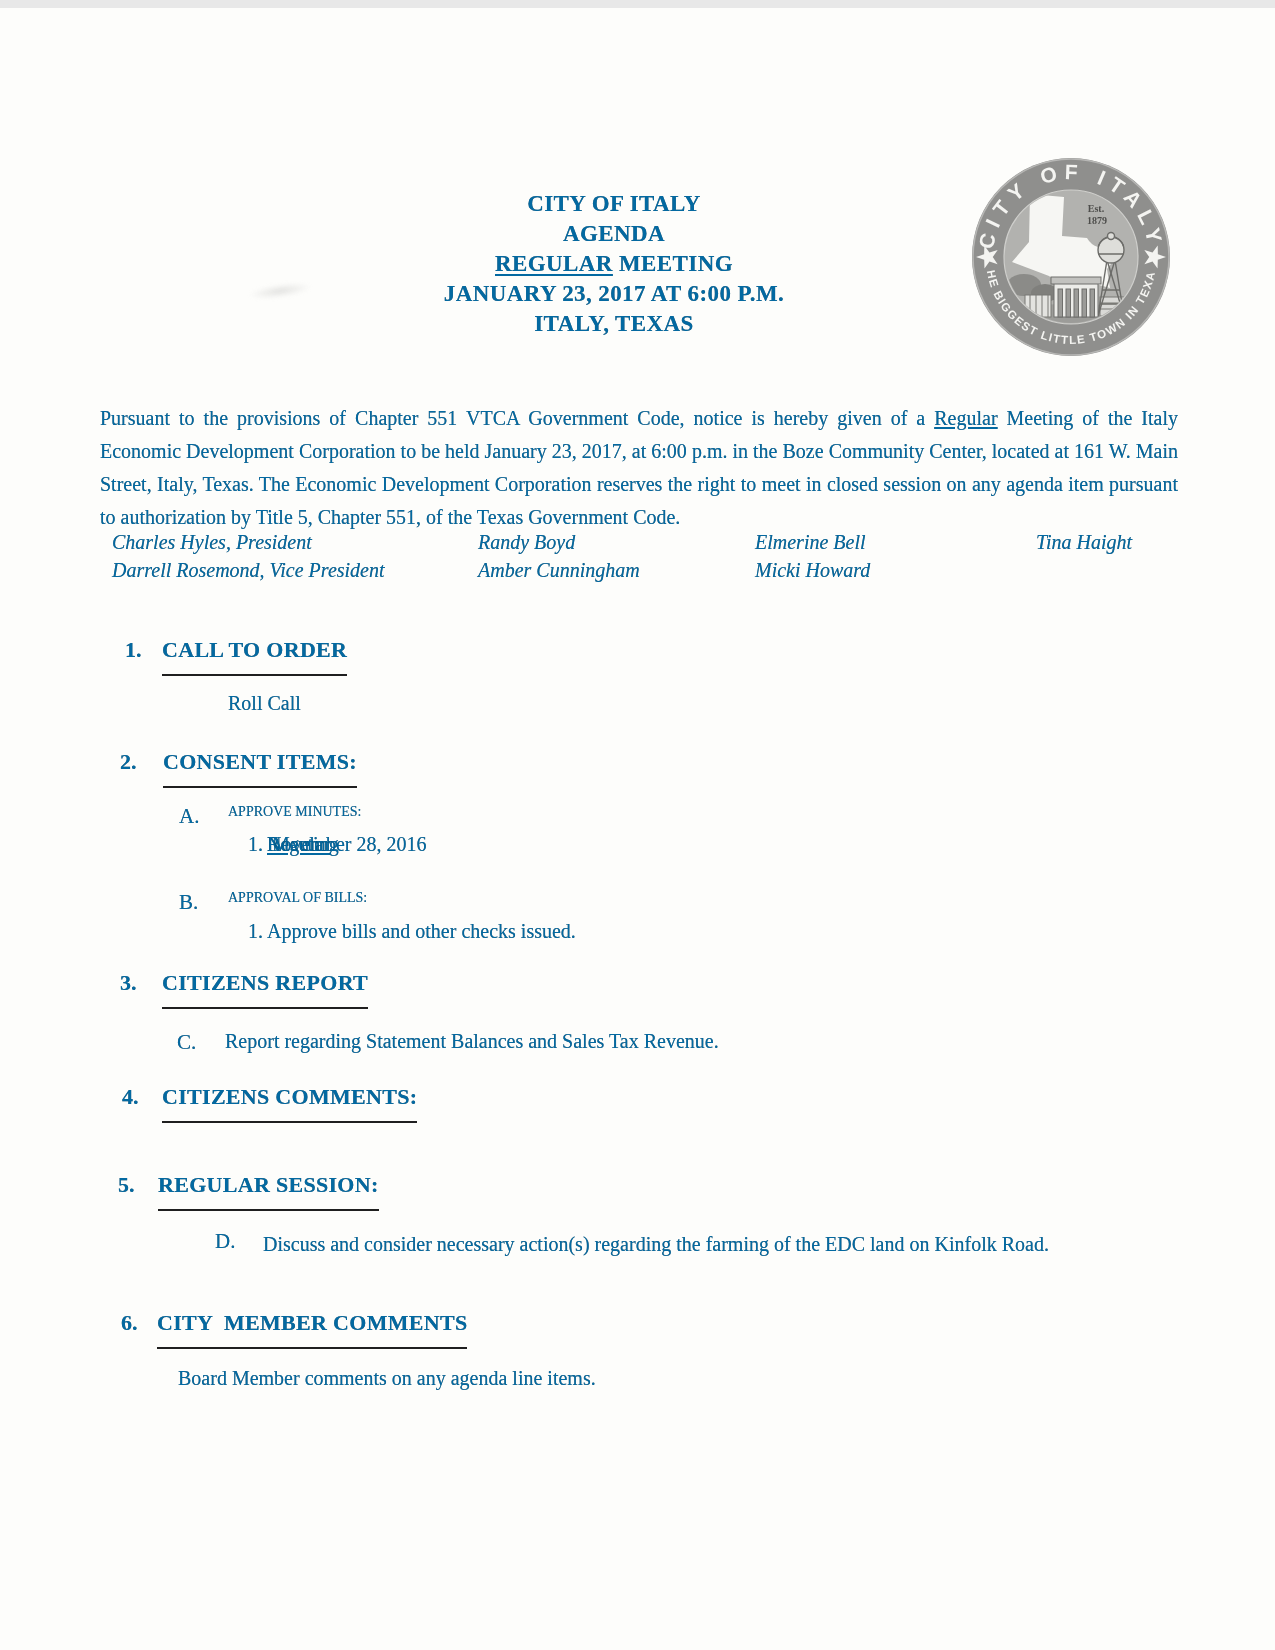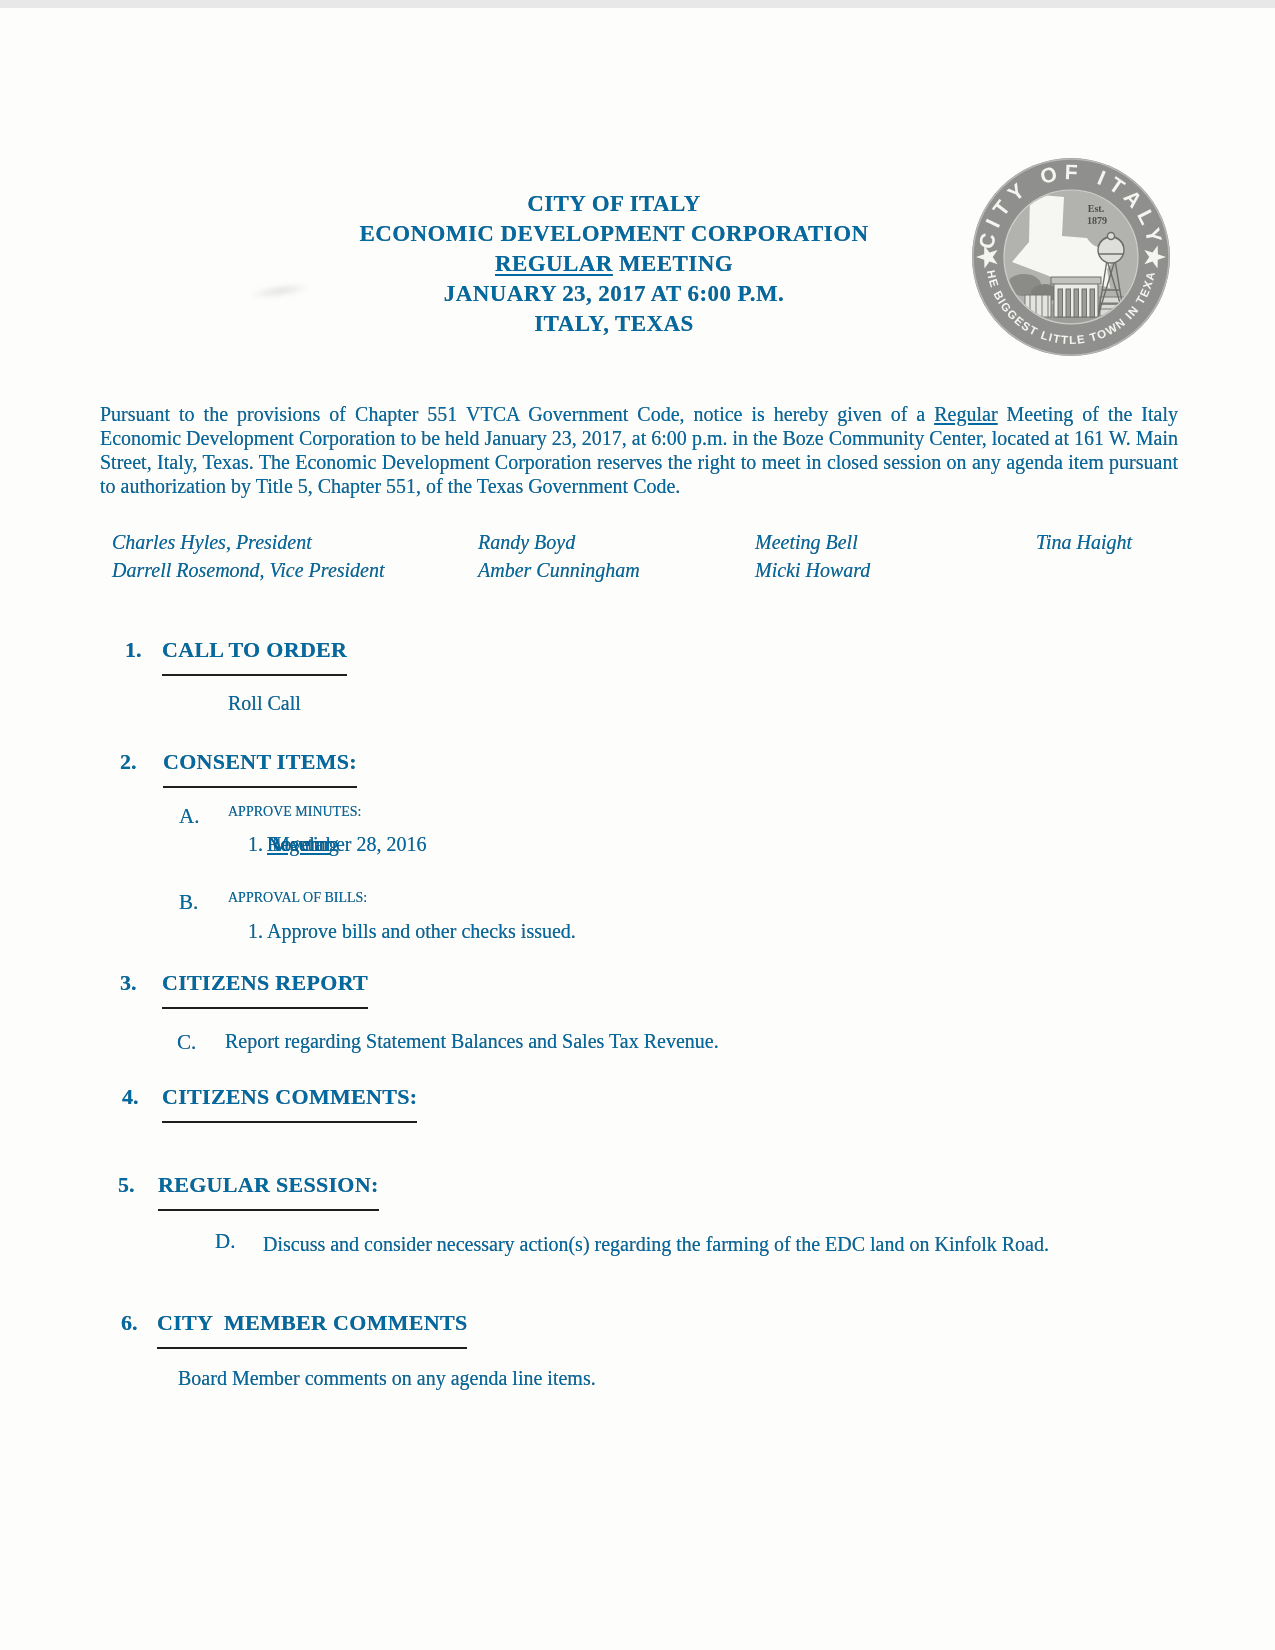--- a/index.html
+++ b/index.html
@@ -30,21 +30,21 @@
   .inner{ fill:#b2b2af;stroke:#cfcfcc;stroke-width:1.2; }
   .arcT{ font-family:"Liberation Sans","DejaVu Sans",sans-serif;font-size:21px;font-weight:bold;letter-spacing:6.5px;fill:#f4f4f1; }
   .arcB{ font-family:"Liberation Sans","DejaVu Sans",sans-serif;font-size:11.5px;font-weight:bold;letter-spacing:1.4px;fill:#f4f4f1; }
   .texas{ fill:#f6f6f3; }
   .star{ fill:#f4f4f1; }
   .est{ font-family:"Liberation Serif",serif;font-size:10px;font-weight:bold;fill:#4d4d4b;text-anchor:middle; }
 
   
   .notice{
     position:absolute;left:100px;top:394px;width:1078px;margin:0;
-    font-size:20px;line-height:24px;text-align:justify;
+    font-size:20px;line-height:33px;text-align:justify;
   }
   .u{ text-decoration:underline;text-decoration-thickness:1.8px;text-underline-offset:2px; }
 
   
   .member-col{ position:absolute;top:520px;font-size:20px;line-height:28px;white-space:nowrap;font-style:italic; }
 
   
   .row{ position:absolute;left:0;width:1275px;line-height:1.15; }
   .row span{ position:absolute;white-space:pre; }
   .num{ font-weight:bold;font-size:22px; }
@@ -67,21 +67,21 @@
 </style>
 </head>
 <body>
 
 <div class="page">
 
   <div class="smudge"></div>
 
   <div class="header-block txt">
     <div>CITY OF ITALY</div>
-    <div>ECONOMIC DEVELOPMENT CORPORATION</div>
+    <div>AGENDA</div>
     <div><span class="hu-inline">REGULAR</span><span style="white-space:pre"> MEETING</span></div>
     <div>JANUARY 23, 2017 AT 6:00 P.M.</div>
     <div>ITALY, TEXAS</div>
   </div>
 
   <div class="seal">
     <svg viewBox="0 0 202 202">
       <defs>
         <path id="sealArcTop" d="M 25,119 A 78,78 0 1 1 177,119"></path>
         <path id="sealArcBottom" d="M 17,116 A 85,85 0 0 0 185,116"></path>
@@ -160,21 +160,21 @@
   <div>
     <div class="member-col txt" style="left:112px">
       <div>Charles Hyles, President</div>
       <div>Darrell Rosemond, Vice President</div>
     </div>
     <div class="member-col txt" style="left:478px">
       <div>Randy Boyd</div>
       <div>Amber Cunningham</div>
     </div>
     <div class="member-col txt" style="left:755px">
-      <div>Meeting Bell</div>
+      <div>Elmerine Bell</div>
       <div>Micki Howard</div>
     </div>
     <div class="member-col txt" style="left:1036px">
       <div>Tina Haight</div>
     </div>
   </div>
 
   <div class="row txt" style="top:629px">
     <span class="num" style="left:125px">1.</span>
     <span class="head" style="left:162px">CALL TO ORDER</span>

